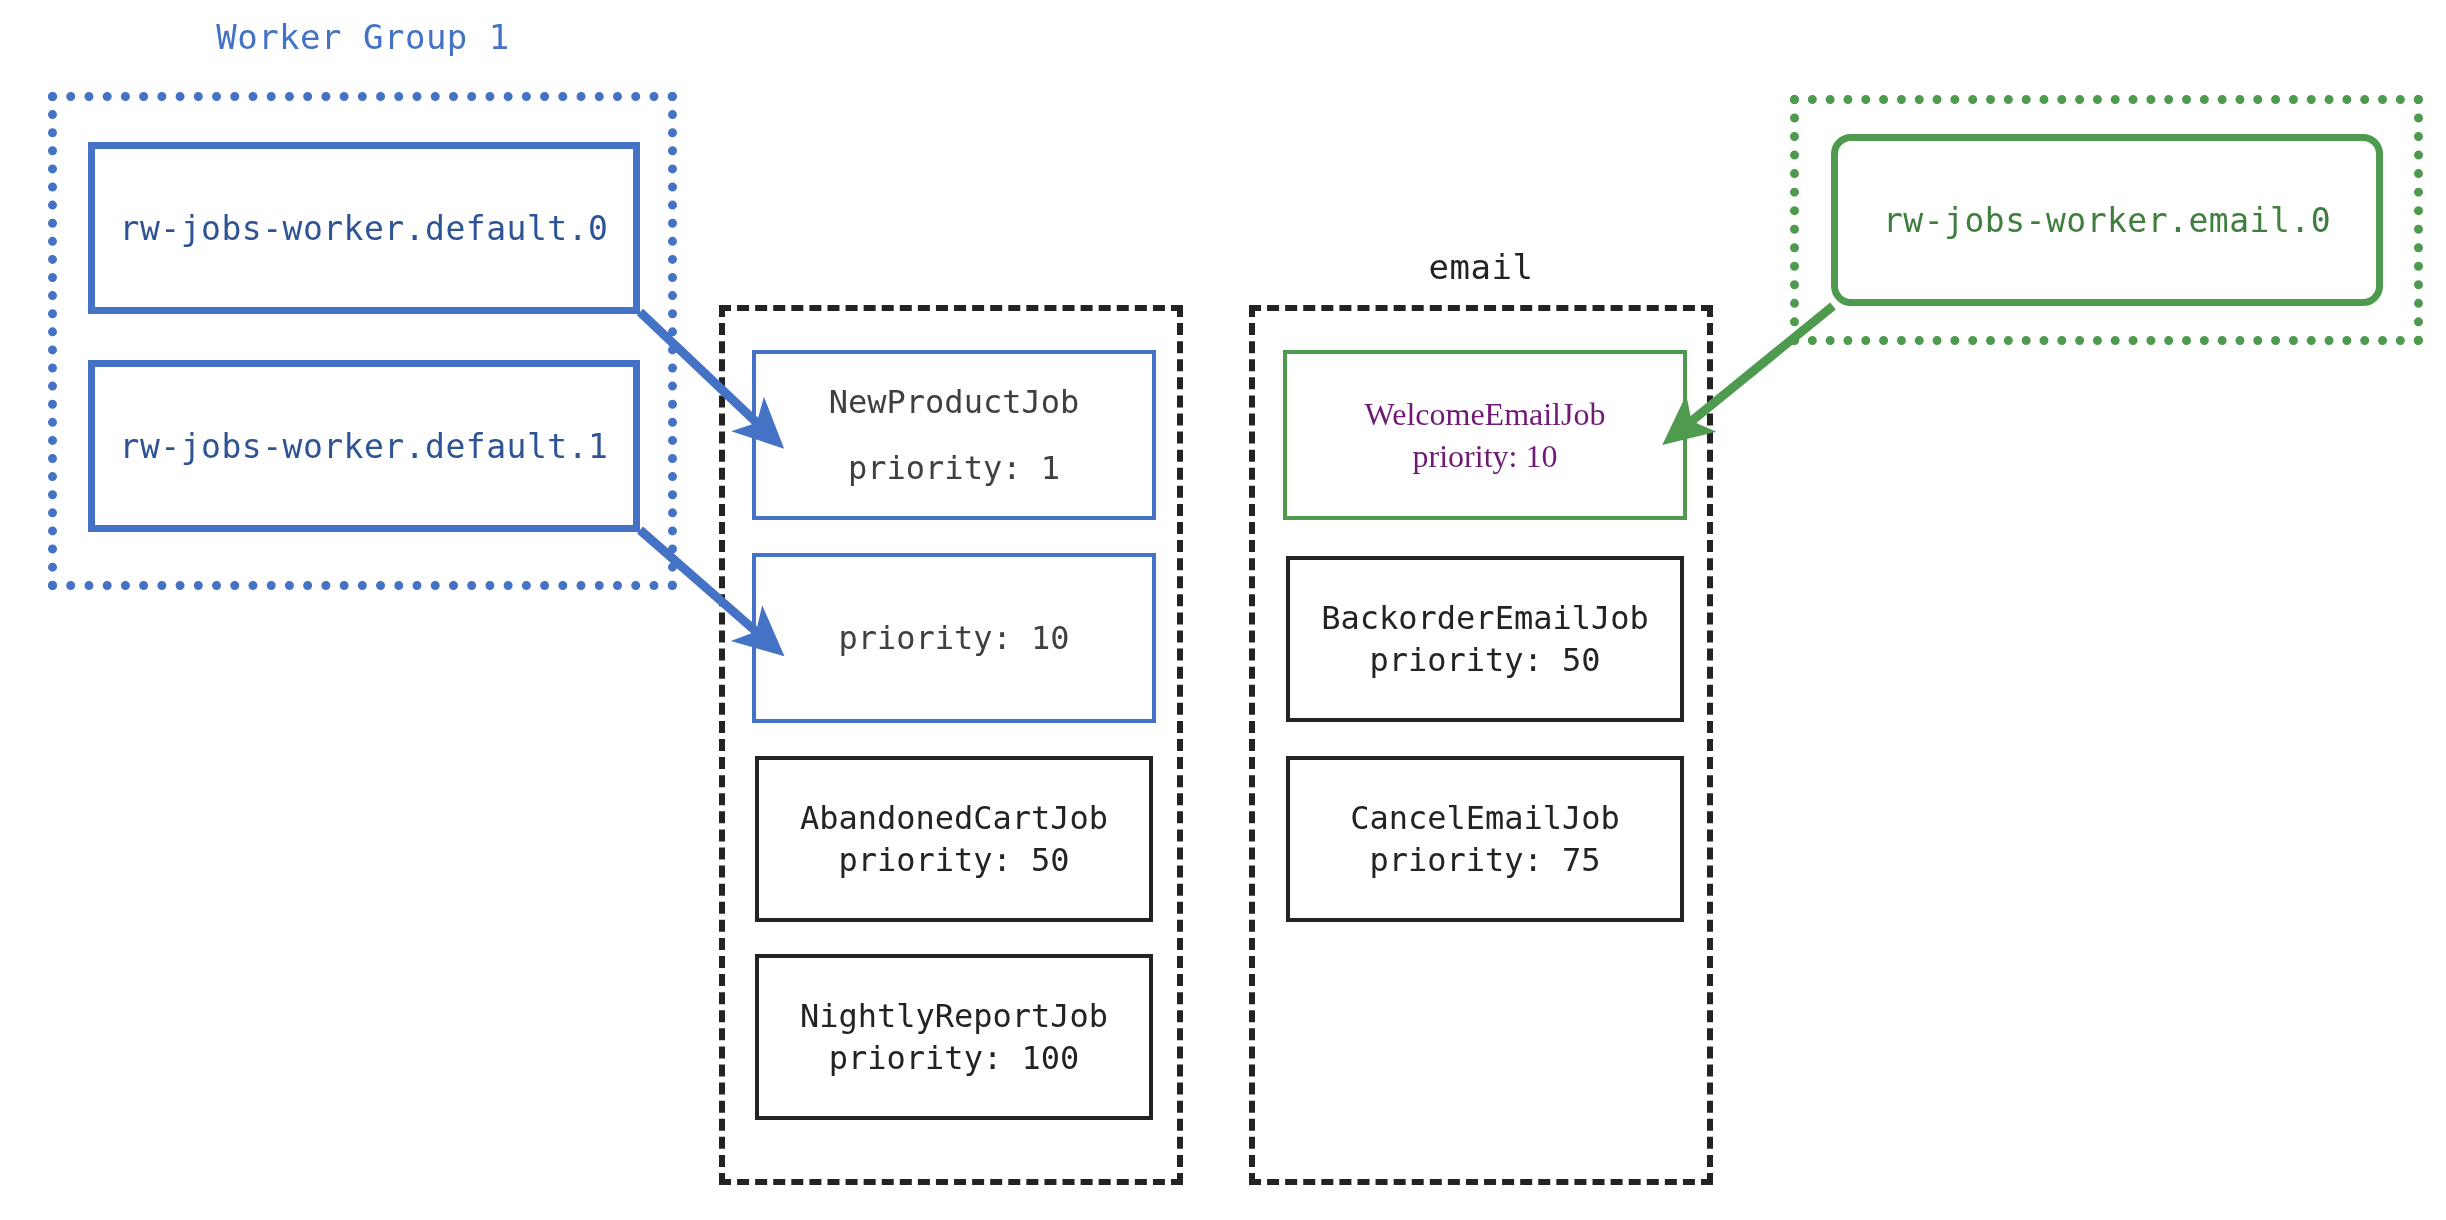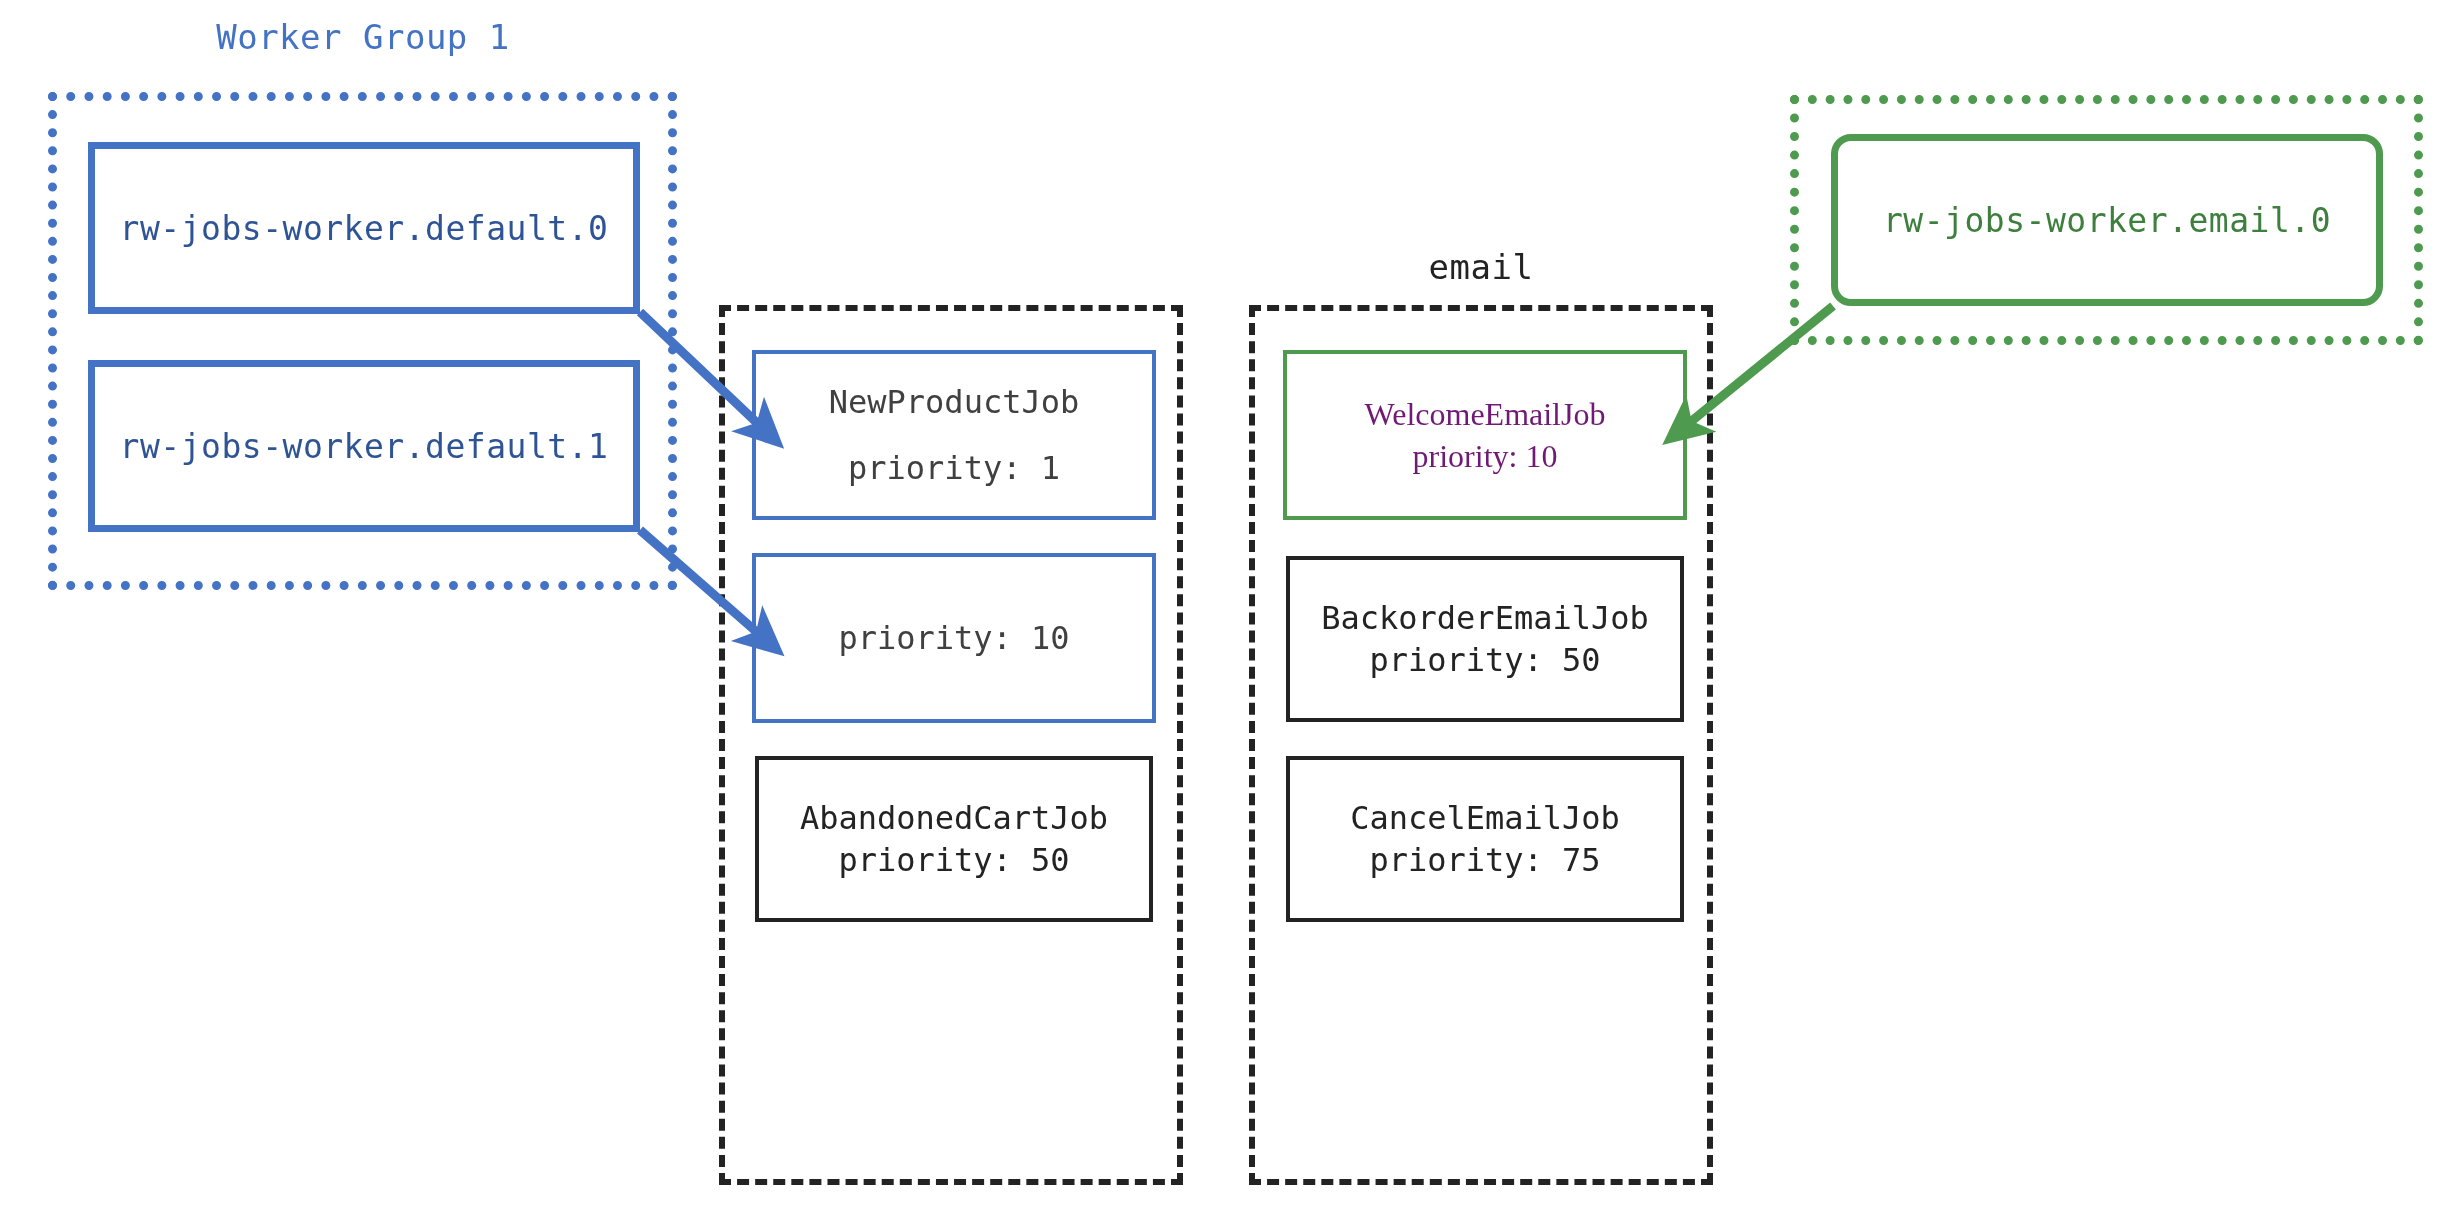--- a/index.html
+++ b/index.html
@@ -126,20 +126,24 @@
 
   <div class="abs job-card job-blue" style="left:752px; top:553px; width:404px; height:170px;">
     <span class="job-line">priority: 10</span>
   </div>
 
   <div class="abs job-card job-dark" style="left:755px; top:756px; width:398px; height:166px;">
     <span class="job-line">AbandonedCartJob</span>
     <span class="job-line">priority: 50</span>
   </div>
 
+  <div class="abs job-card job-dark" style="left:755px; top:954px; width:398px; height:166px;">
+    <span class="job-line">NightlyReportJob</span>
+    <span class="job-line">priority: 100</span>
+  </div>
 
   <div class="abs group-title title-dark" style="left:1249px; top:250px; width:464px;">email</div>
 
   <div class="abs queue-box" style="left:1249px; top:305px; width:464px; height:880px;"></div>
 
   <div class="abs job-card job-green" style="left:1283px; top:350px; width:404px; height:170px;">
     <span class="job-line">WelcomeEmailJob</span>
     <span class="job-line">priority: 10</span>
   </div>
 

